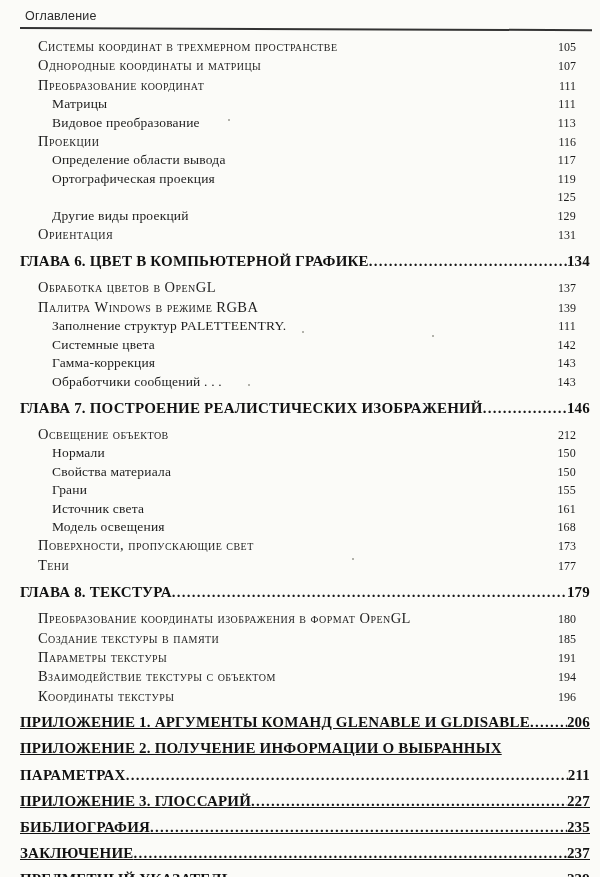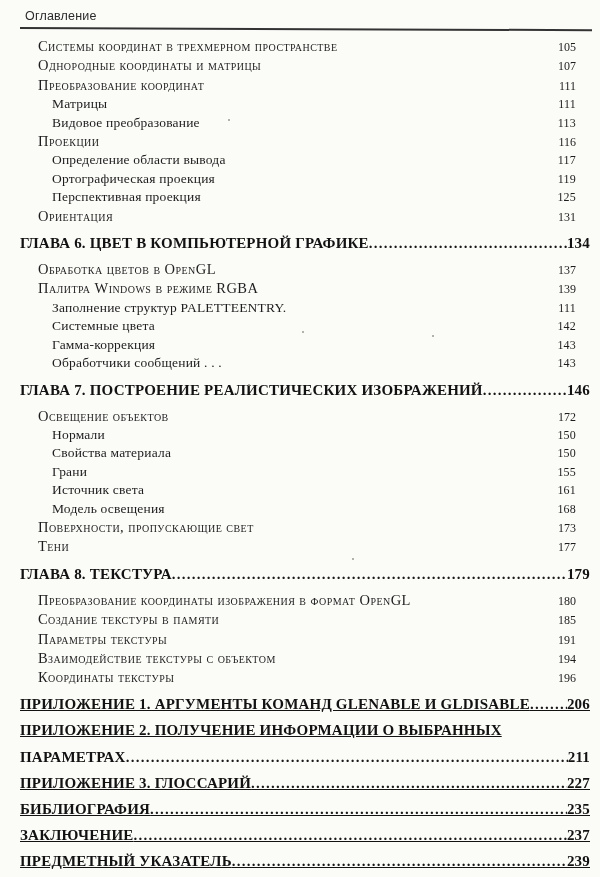--- a/index.html
+++ b/index.html
@@ -113,23 +113,27 @@
         <span class="label">Определение области вывода</span>
         <span class="leader"></span>
         <span class="page-num">117</span>
       </div>
       <div class="row l2">
         <span class="label">Ортографическая проекция</span>
         <span class="leader"></span>
         <span class="page-num">119</span>
       </div>
       <div class="row l2">
-        <span class="label">Перспективная проекция</span>
         <span class="leader"></span>
         <span class="page-num">125</span>
+      </div>
+      <div class="row l2">
+        <span class="label">Другие виды проекций</span>
+        <span class="leader"></span>
+        <span class="page-num">129</span>
       </div>
       <div class="row l1">
         <span class="label">Ориентация</span>
         <span class="leader"></span>
         <span class="page-num">131</span>
       </div>
       <div class="row chapter">
         <span class="label">ГЛАВА 6. ЦВЕТ В КОМПЬЮТЕРНОЙ ГРАФИКЕ</span>
         <span class="leader dots"></span>
         <span class="page-num">134</span>
@@ -165,21 +169,21 @@
         <span class="page-num">143</span>
       </div>
       <div class="row chapter">
         <span class="label">ГЛАВА 7. ПОСТРОЕНИЕ РЕАЛИСТИЧЕСКИХ ИЗОБРАЖЕНИЙ</span>
         <span class="leader dots"></span>
         <span class="page-num">146</span>
       </div>
       <div class="row l1">
         <span class="label">Освещение объектов</span>
         <span class="leader"></span>
-        <span class="page-num">172</span>
+        <span class="page-num">212</span>
       </div>
       <div class="row l2">
         <span class="label">Нормали</span>
         <span class="leader"></span>
         <span class="page-num">150</span>
       </div>
       <div class="row l2">
         <span class="label">Свойства материала</span>
         <span class="leader"></span>
         <span class="page-num">150</span>

